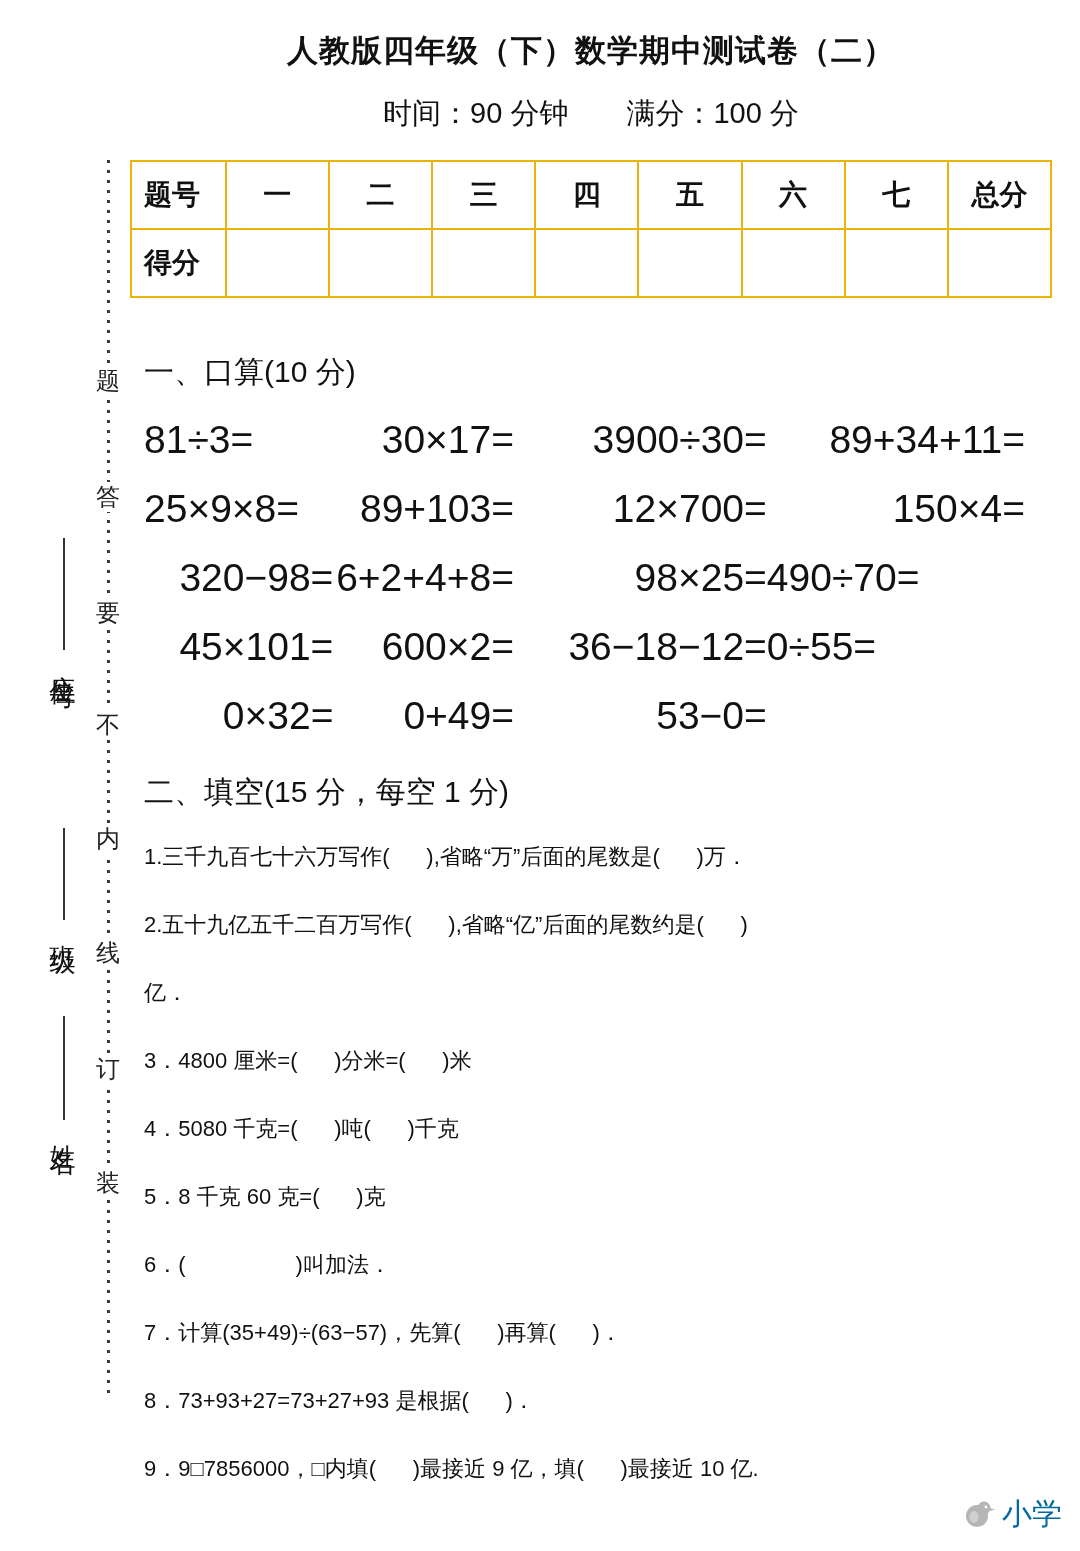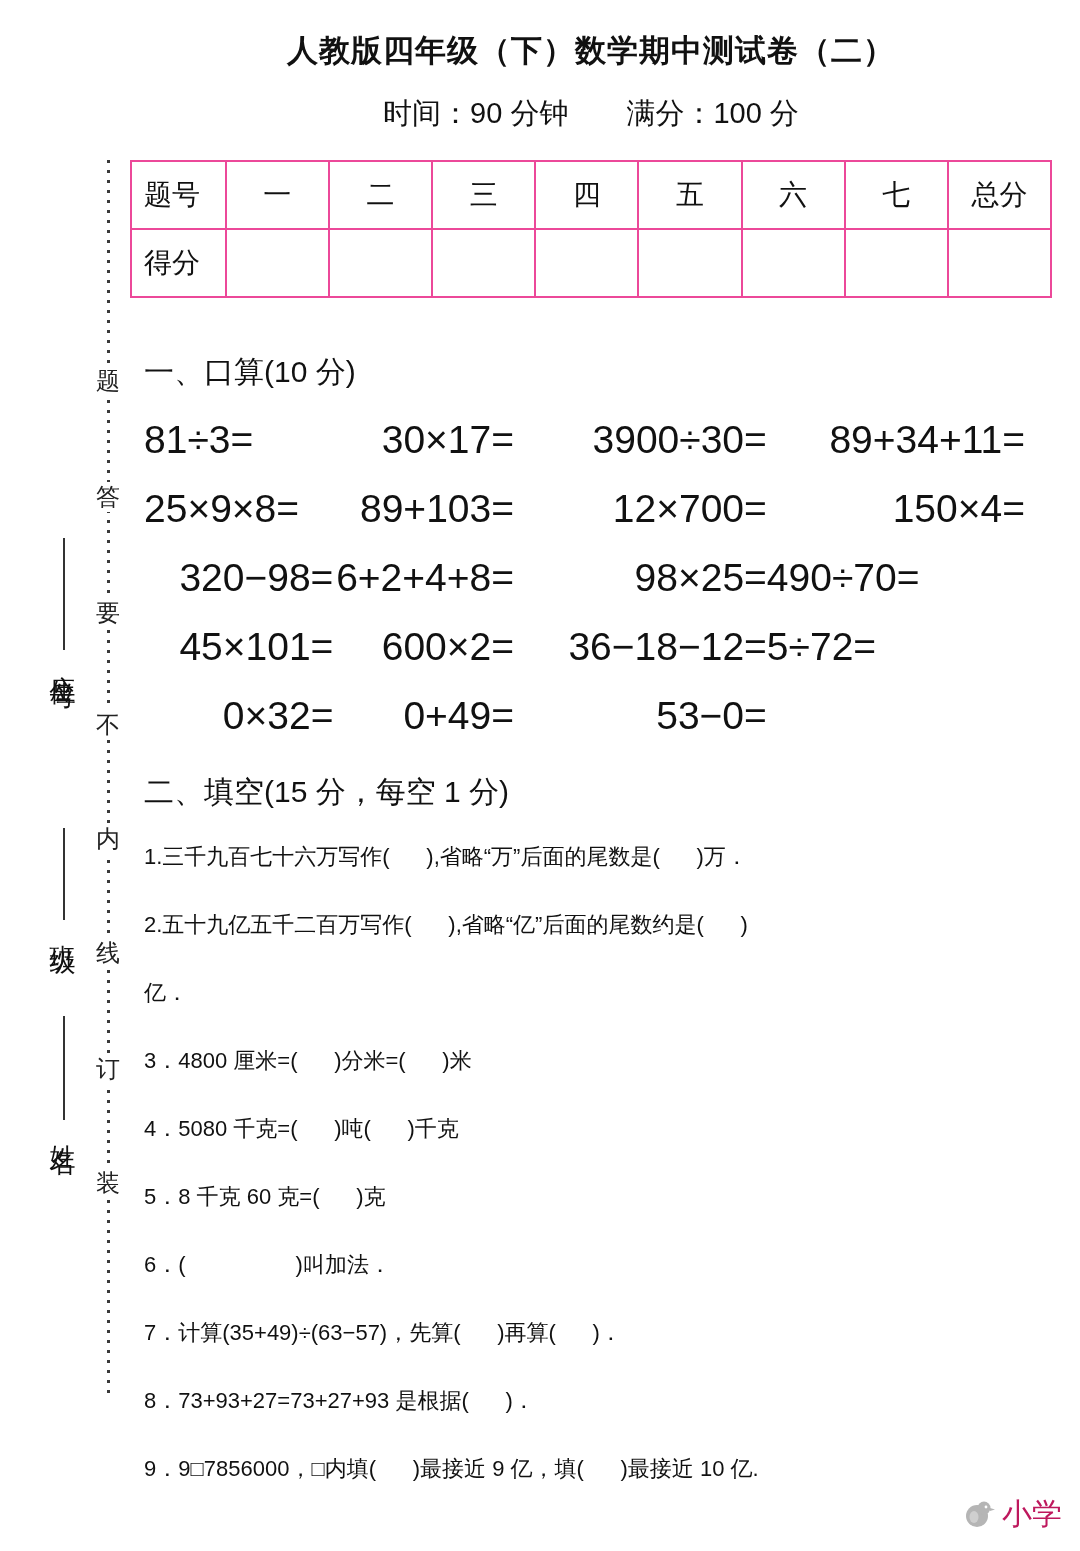--- a/index.html
+++ b/index.html
@@ -47,22 +47,22 @@
 
   
   .content { position:absolute; left:130px; top:30px; width:922px; }
   .title { font-size:31px; font-weight:bold; text-align:center; letter-spacing:1px; }
   .subtitle { font-size:29px; text-align:center; margin-top:22px; }
 
   table.score {
     border-collapse:collapse; width:100%; margin-top:26px; table-layout:fixed;
   }
   table.score td {
-    border:2px solid #ec4899; height:64px;
-    font-size:28px; text-align:center; vertical-align:middle;
+    border:2px solid #eab308; height:64px;
+    font-size:28px; text-align:center; vertical-align:middle;font-weight:bold;
   }
   table.score td.label-cell { text-align:left; padding-left:12px; }
   col.c-label { width:10.3%; }
 
   .sec-heading { font-size:30px; font-weight:normal; margin:54px 0 0 14px; }
   .sec-heading.second { margin-top:22px; }
 
   .oral-grid {
     display:grid;
     grid-template-columns:21.5% 20.5% 28.7% 29.3%;
@@ -73,21 +73,21 @@
   .oral-cell.c0 { justify-content:flex-start; }
   .oral-cell.c1, .oral-cell.c2, .oral-cell.c3 { justify-content:flex-end; }
 
   .fill-items { margin:10px 0 0 14px; font-size:22px; }
   .fill-item { line-height:68px; white-space:pre-wrap; }
 
   
   .watermark {
     position:absolute; right:18px; bottom:16px;
     display:flex; align-items:center; gap:6px;
-    color:#be185d; font-size:30px;
+    color:#0369a1; font-size:30px;
   }
   .chick-icon { width:34px; height:34px; display:inline-block; }
 </style>
 </head>
 <body>
 
 <div class="page">
 
   <div class="binding-line"></div>
   <span class="rail-char p0">题</span>
@@ -170,21 +170,21 @@
 
       <div class="oral-cell c1">320−98=</div>
       <div class="oral-cell c2">6+2+4+8=</div>
       <div class="oral-cell c3">98×25=</div>
 
       <div class="oral-cell c0">490÷70=</div>
       <div class="oral-cell c1">45×101=</div>
       <div class="oral-cell c2">600×2=</div>
       <div class="oral-cell c3">36−18−12=</div>
 
-      <div class="oral-cell c0">5÷72=</div>
+      <div class="oral-cell c0">0÷55=</div>
       <div class="oral-cell c1">0×32=</div>
       <div class="oral-cell c2">0+49=</div>
       <div class="oral-cell c3">53−0=</div>
     </div>
 
     <div class="sec-heading second">二、填空(15 分，每空 1 分)</div>
 
     <div class="fill-items">
       <div class="fill-item">1.三千九百七十六万写作(      ),省略“万”后面的尾数是(      )万．</div>
       <div class="fill-item">2.五十九亿五千二百万写作(      ),省略“亿”后面的尾数约是(      )

